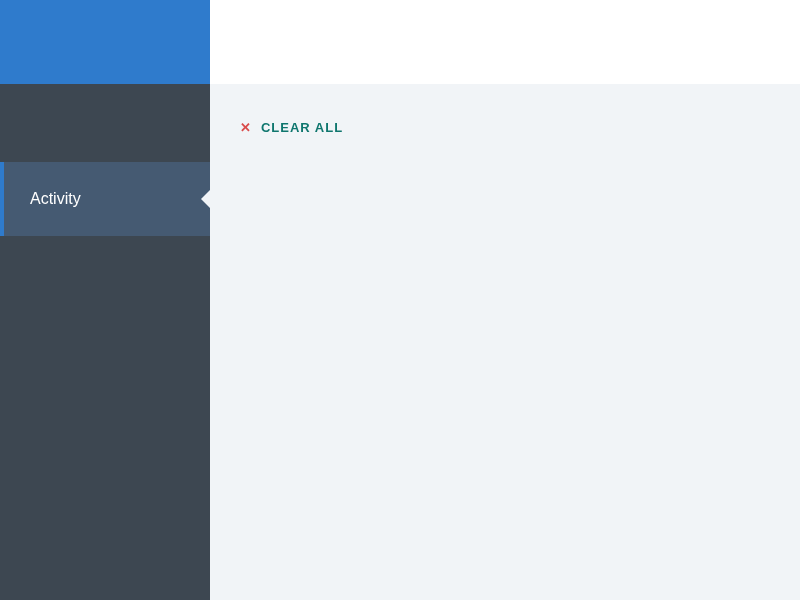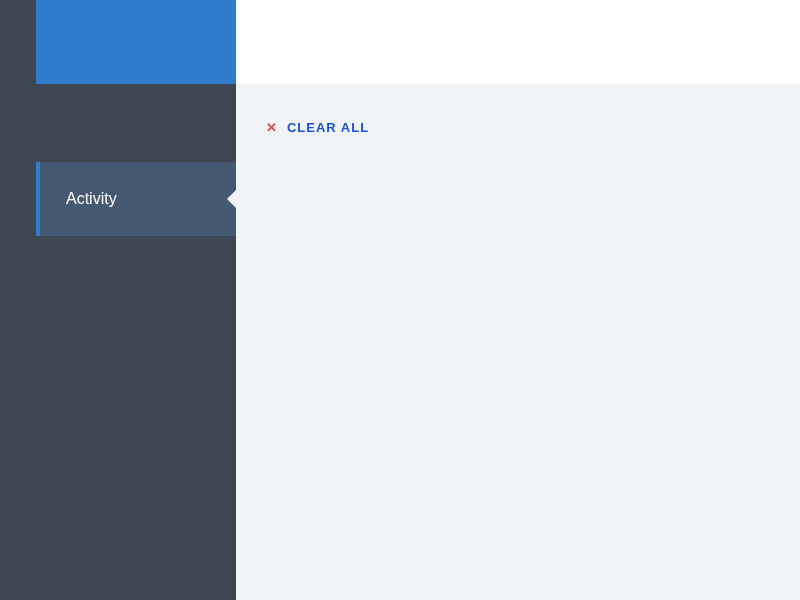--- a/index.html
+++ b/index.html
@@ -13,26 +13,25 @@
       height: 600px;
       overflow: hidden;
       background: #ffffff;
     }
     .app {
       display: flex;
       width: 100%;
       height: 100%;
     }
     .sidebar {
-      width: 236px;
+      width: 210px;
       background: #3d4751;
       display: flex;
       flex-direction: column;
       flex-shrink: 0;
-      padding-left: 36px;
     }
     .sidebar-header {
       height: 84px;
       background: #2f7bcc;
     }
     .sidebar-spacer {
       height: 78px;
     }
     .sidebar-item {
       height: 74px;
@@ -80,21 +79,21 @@
       gap: 10px;
       cursor: pointer;
     }
     .clear-all-icon {
       color: #d94b4b;
       font-size: 13px;
       font-weight: 700;
       line-height: 1;
     }
     .clear-all-label {
-      color: #1d4ed8;
+      color: #0f766e;
       font-size: 13px;
       font-weight: 700;
       letter-spacing: 1px;
     }
   </style>
 </head>
 <body>
 
 <div class="app">
   <aside class="sidebar">

